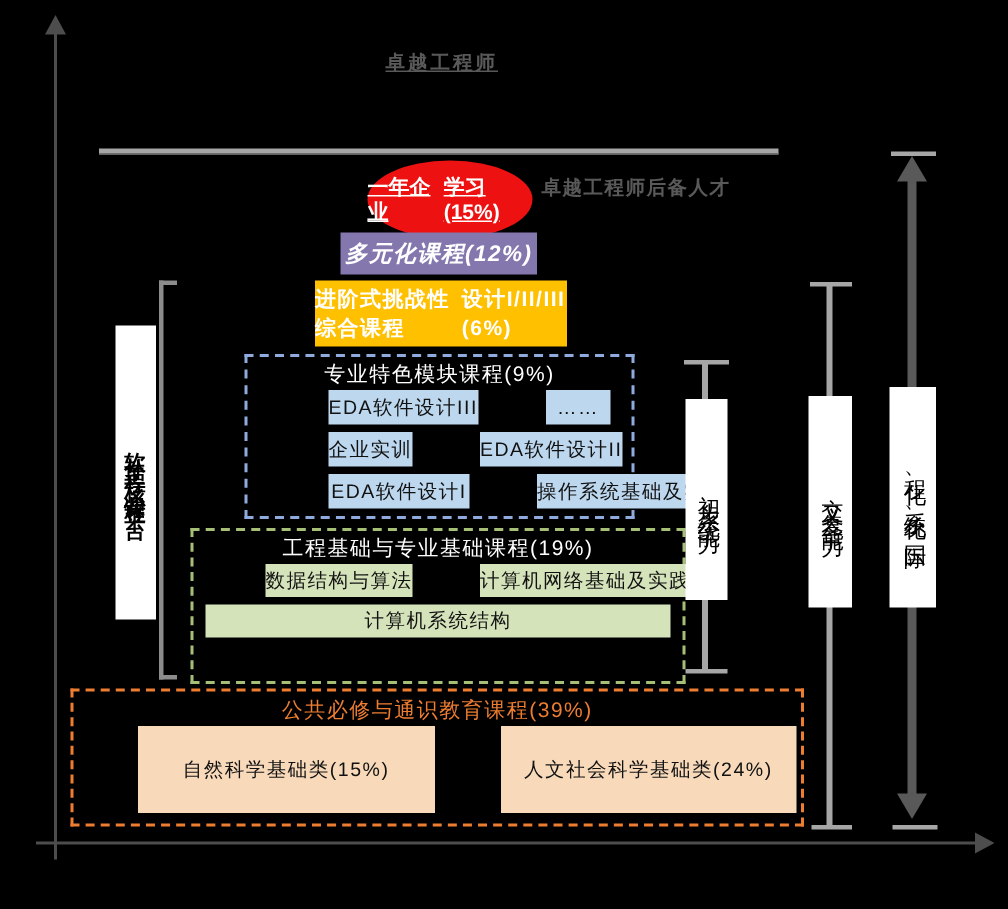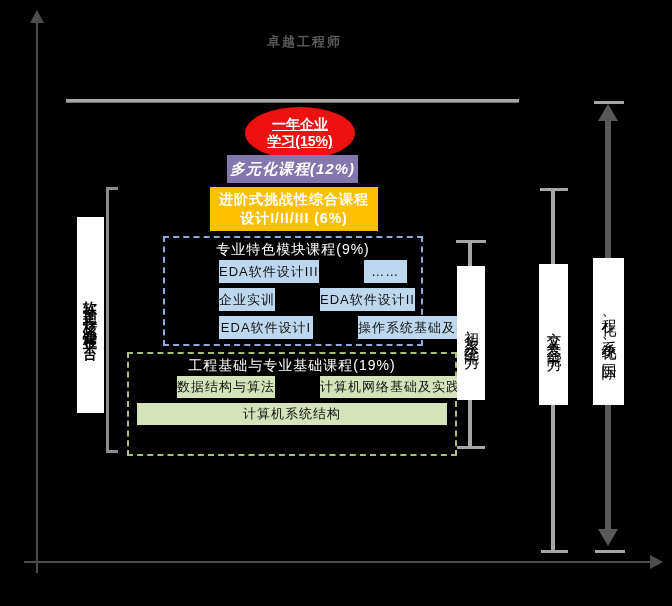--- a/index.html
+++ b/index.html
@@ -8,35 +8,35 @@
   .abs{position:absolute;}
   
   .y-axis{left:36px;top:22px;width:2px;height:551px;background:#4d4d4d;}
   .y-arrow{left:30px;top:10px;width:0;height:0;border-left:7px solid transparent;
            border-right:7px solid transparent;border-bottom:13px solid #4d4d4d;}
   .x-axis{left:24px;top:561px;width:628px;height:2px;background:#4d4d4d;}
   .x-arrow{left:650px;top:555px;width:0;height:0;border-top:7px solid transparent;
            border-bottom:7px solid transparent;border-left:13px solid #4d4d4d;}
   
   .grey-caption{color:#595959;font-size:13px;font-weight:bold;letter-spacing:2px;white-space:nowrap;}
-  .goal-label{left:267px;top:33px;}
+  .goal-label{left:257px;top:33px;text-decoration:underline;}
   .reserve-label{left:361px;top:116px;letter-spacing:1px;}
   .top-line{left:66px;top:99px;width:453px;height:3px;background:#a6a6a6;border-bottom:1px solid #6e6e6e;}
   
   .ellipse{left:245px;top:107px;width:110px;height:52px;background:#ee1111;border-radius:50%;
-           display:flex;flex-direction:column;align-items:center;justify-content:center;
+           display:flex;flex-direction:row;align-items:center;justify-content:center;
            color:#fff;font-weight:bold;font-size:14px;line-height:1.25;}
   .ellipse div{text-decoration:underline;}
   
   .purple-box{left:227px;top:155px;width:131px;height:28px;background:#8477ae;
               display:flex;align-items:center;justify-content:center;
               color:#fff;font-weight:bold;font-size:15px;letter-spacing:1px;font-style:italic;}
   
   .gold-box{left:210px;top:187px;width:168px;height:44px;background:#ffc000;
-            display:flex;flex-direction:column;align-items:center;justify-content:center;
+            display:flex;flex-direction:row;align-items:center;justify-content:center;
             color:#fff;font-weight:bold;font-size:14px;line-height:1.35;letter-spacing:1px;}
   
   .dashed{box-sizing:border-box;}
   .module-box{left:163px;top:236px;width:260px;height:110px;border:2px dashed #8faadc;}
   .foundation-box{left:127px;top:352px;width:330px;height:104px;border:2px dashed #a5bf77;}
   .general-box{left:47px;top:459px;width:489px;height:92px;border:2px dashed #ed7d31;}
   .box-title{text-align:center;font-weight:normal;font-size:14px;letter-spacing:1px;
              padding-top:3px;height:19px;color:#fff;}
   .general-box .box-title{color:#ed7d31;padding-top:4px;}
   .cell-row{display:flex;gap:5px;margin:0 14px 5px;}
@@ -83,20 +83,21 @@
 
 <div class="canvas">
 
   <div class="abs y-axis"></div>
   <div class="abs y-arrow"></div>
   <div class="abs x-axis"></div>
   <div class="abs x-arrow"></div>
 
   <div class="abs grey-caption goal-label">卓越工程师</div>
   <div class="abs top-line"></div>
+  <div class="abs grey-caption reserve-label">卓越工程师后备人才</div>
 
   <div class="abs ellipse">
     <div>一年企业</div>
     <div>学习(15%)</div>
   </div>
 
   <div class="abs purple-box">
     <span>多元化课程(12%)</span>
   </div>
 
@@ -123,20 +124,27 @@
 
   <div class="abs dashed foundation-box">
     <div class="box-title">工程基础与专业基础课程(19%)</div>
     <div class="cell-row">
       <div class="cell">数据结构与算法</div>
       <div class="cell">计算机网络基础及实践</div>
     </div>
     <div class="cell full">计算机系统结构</div>
   </div>
 
+  <div class="abs dashed general-box">
+    <div class="box-title">公共必修与通识教育课程(39%)</div>
+    <div class="cell-row">
+      <div class="cell">自然科学基础类(15%)</div>
+      <div class="cell">人文社会科学基础类(24%)</div>
+    </div>
+  </div>
 
   <div class="abs vlabel platform-label">软件工程核心课程平台</div>
   <div class="abs bracket"></div>
 
   <div class="abs cap init-cap-top"></div>
   <div class="abs shaft init-shaft"></div>
   <div class="abs cap init-cap-bot"></div>
   <div class="abs vlabel init-label">初步系统能力</div>
 
   <div class="abs cap cross-cap-top"></div>

